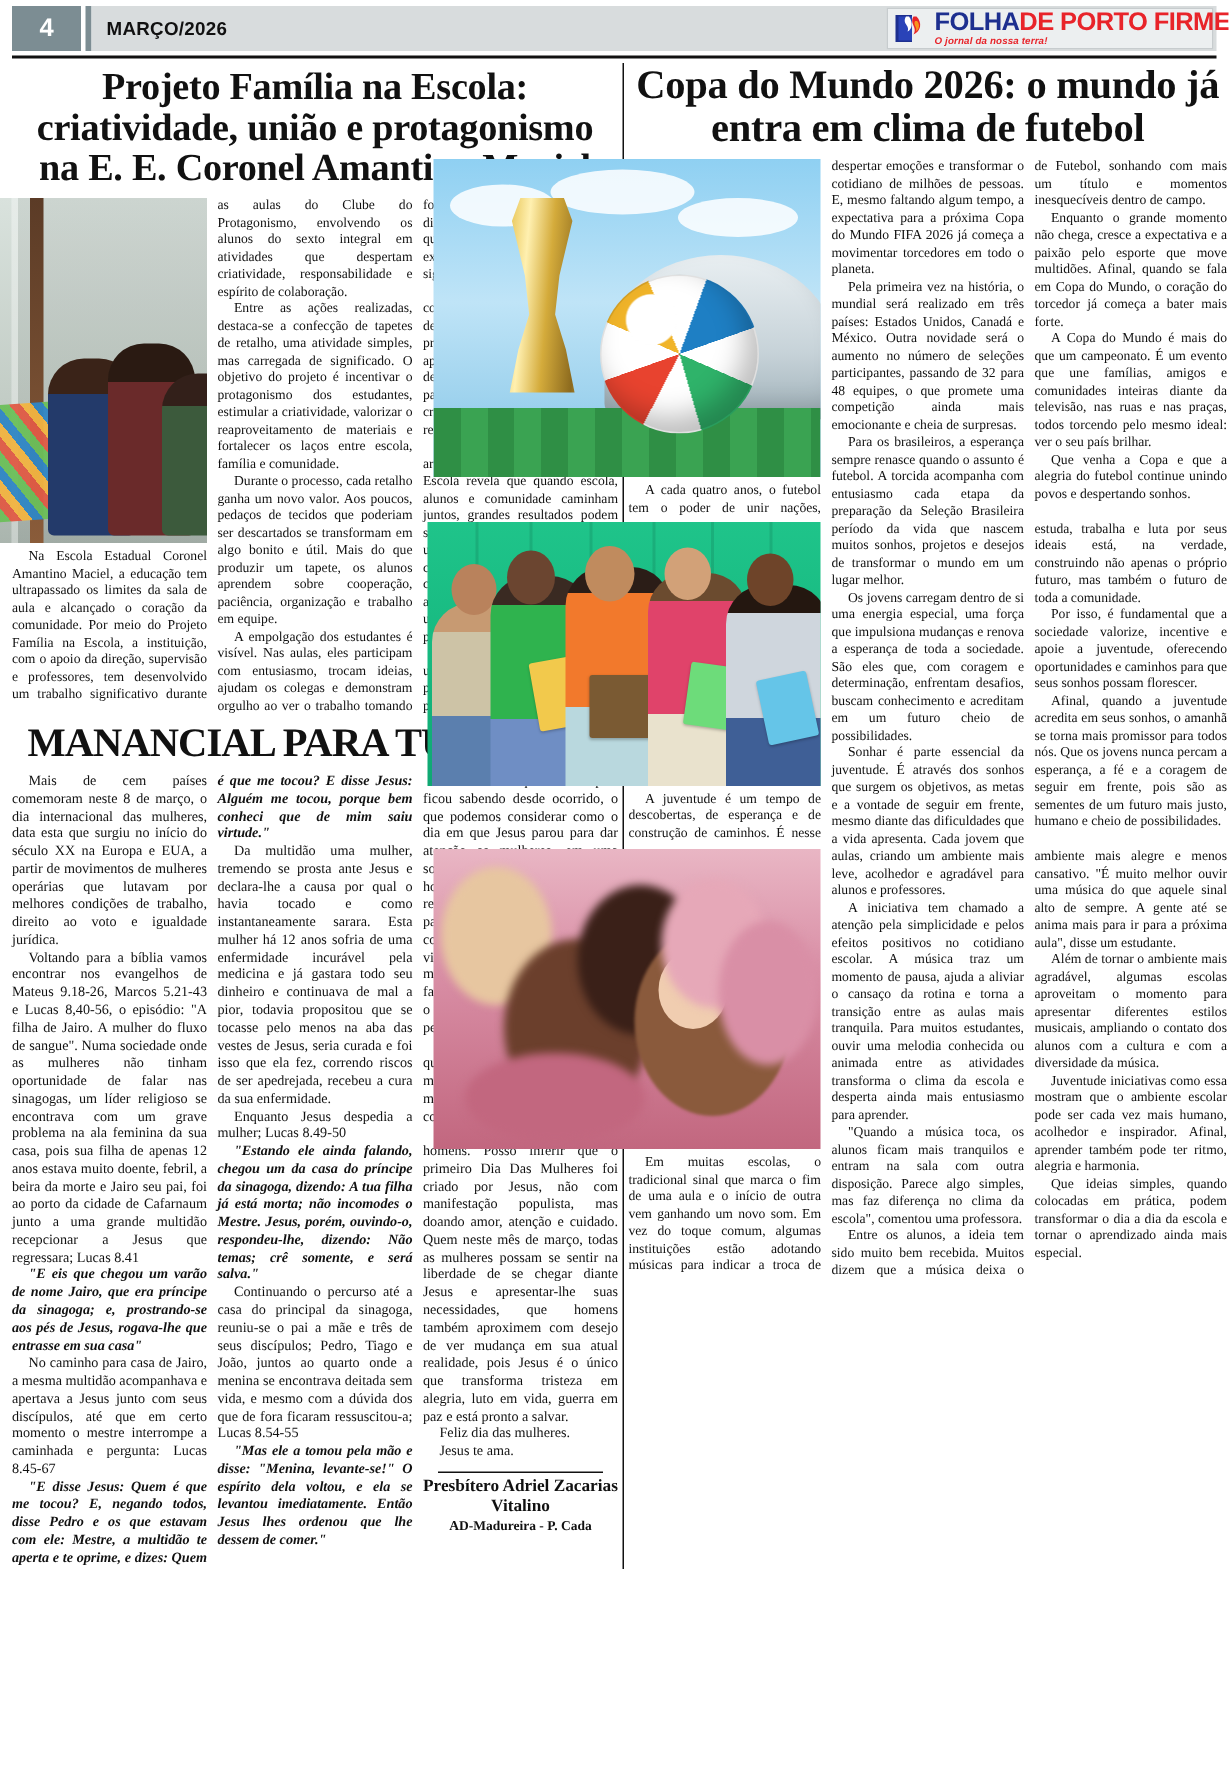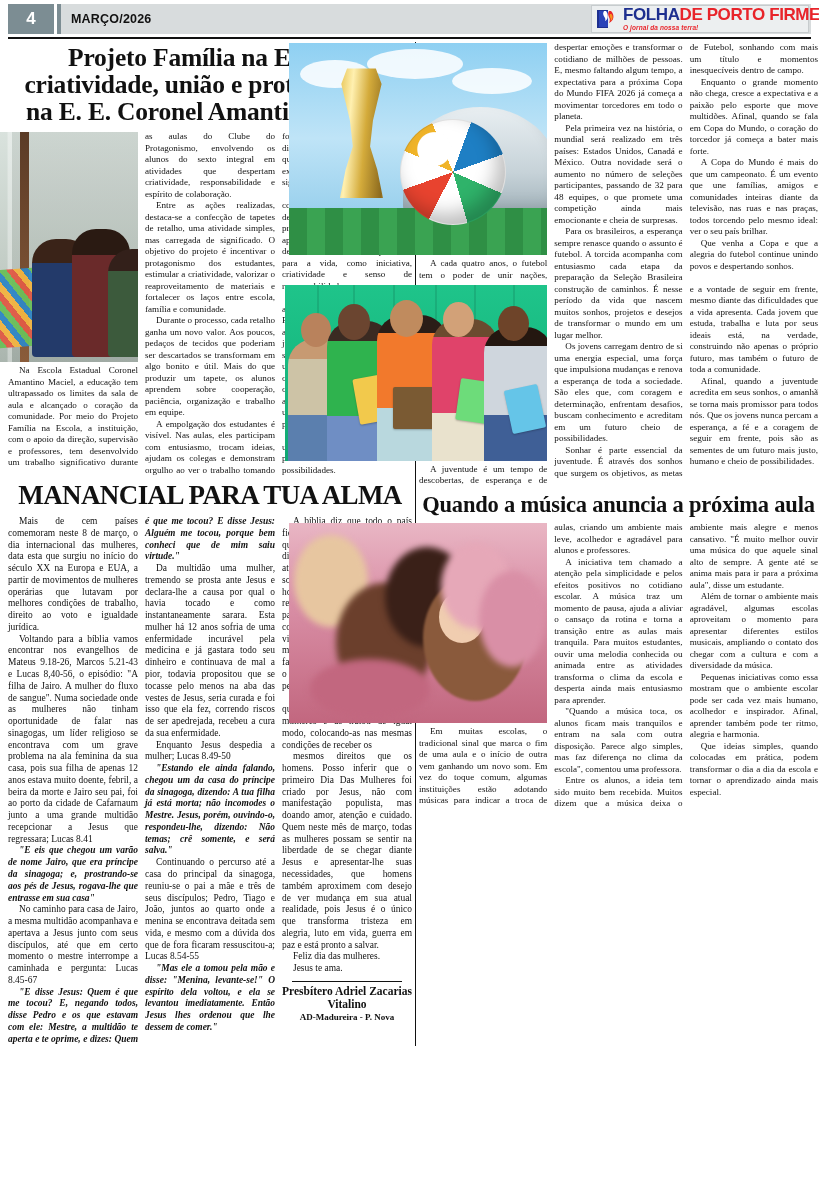--- a/index.html
+++ b/index.html
@@ -348,31 +348,32 @@
           <p class="noindent"><span class="ital">"Mas ele a tomou pela mão e disse: "Menina, levante-se!" O espírito dela voltou, e ela se levantou imediatamente. Então Jesus lhes ordenou que lhe dessem de comer."</span></p>
           <p>A bíblia diz que todo o país ficou sabendo desde ocorrido, o que podemos considerar como o dia em que Jesus parou para dar atenção as mulheres, em uma sociedade culturalmente machista, houve um dia específico de realizações milagrosas somente para mulheres, mudando completamente a realidade de vida destas que receberam as maravilhas, como também, fazendo a população entender que o Mestre não faz acepção de pessoas.</p>
           <p>Pela palavra podemos afirmar que Jesus sempre valorizou as mulheres e as tratou de igual modo, colocando-as nas mesmas condições de receber os</p>
           <p>mesmos direitos que os homens. Posso inferir que o primeiro Dia Das Mulheres foi criado por Jesus, não com manifestação populista, mas doando amor, atenção e cuidado. Quem neste mês de março, todas as mulheres possam se sentir na liberdade de se chegar diante Jesus e apresentar-lhe suas necessidades, que homens também aproximem com desejo de ver mudança em sua atual realidade, pois Jesus é o único que transforma tristeza em alegria, luto em vida, guerra em paz e está pronto a salvar.</p>
           <p>Feliz dia das mulheres.</p>
           <p>Jesus te ama.</p>
 
           <div class="sig">
             <div class="bar"></div>
             <div class="n1">Presbítero Adriel Zacarias Vitalino</div>
-            <div class="n2">AD-Madureira - P. Nova</div>
+            <div class="n2">AD-Madureira - P. Cada</div>
           </div>
         </div>
       </div>
     </div>
 
     <div class="vdivider"></div>
 
     <div class="col-right">
 
       <div class="block">
+        <h1 class="headline hl-c">Copa do Mundo 2026: o mundo já entra em clima de futebol</h1>
 
         <div class="cols3">
           <div class="fig-inline" style="width:258px;">
             <div class="photo ph-wc">
               <div class="cloud c1"></div>
               <div class="cloud c2"></div>
               <div class="cloud c3"></div>
               <div class="stadium"></div>
               <div class="turf"></div>
               <div class="trophy"></div>
@@ -416,45 +417,45 @@
               <div class="book" style="left:66%; top:54%; width:32px; height:42px; background:#6ddc7a; transform:rotate(8deg);"></div>
 
               <div class="person" style="left:76%; width:68px; height:134px; background:linear-gradient(180deg,#241710 0 14%, #cfd6dd 14% 66%, #3f5f96 66% 100%);"></div>
               <div class="head" style="left:81%; top:12%; width:31px; height:35px; background:#6e4429;"></div>
               <div class="book" style="left:85%; top:58%; width:34px; height:44px; background:#65c5e8; transform:rotate(-12deg);"></div>
             </div>
           </div>
           <p>A juventude é um tempo de descobertas, de esperança e de construção de caminhos. É nesse período da vida que nascem muitos sonhos, projetos e desejos de transformar o mundo em um lugar melhor.</p>
           <p>Os jovens carregam dentro de si uma energia especial, uma força que impulsiona mudanças e renova a esperança de toda a sociedade. São eles que, com coragem e determinação, enfrentam desafios, buscam conhecimento e acreditam em um futuro cheio de possibilidades.</p>
           <p>Sonhar é parte essencial da juventude. É através dos sonhos que surgem os objetivos, as metas e a vontade de seguir em frente, mesmo diante das dificuldades que a vida apresenta. Cada jovem que estuda, trabalha e luta por seus ideais está, na verdade, construindo não apenas o próprio futuro, mas também o futuro de toda a comunidade.</p>
+          <p>Por isso, é fundamental que a sociedade valorize, incentive e apoie a juventude, oferecendo oportunidades e caminhos para que seus sonhos possam florescer.</p>
           <p>Afinal, quando a juventude acredita em seus sonhos, o amanhã se torna mais promissor para todos nós. Que os jovens nunca percam a esperança, a fé e a coragem de seguir em frente, pois são as sementes de um futuro mais justo, humano e cheio de possibilidades.</p>
         </div>
       </div>
 
       <div class="block">
-        <h1 class="headline hl-d" style="margin-top:6px;">Quando a música anuncia a próxima aula</h1>
 
         <div class="cols3">
           <div class="fig-inline" style="width:258px;">
             <div class="photo ph-music">
               <div class="blur" style="left:2%;  top:6%;  width:74px; height:92px; background:#e7c6a0;"></div>
               <div class="blur" style="left:18%; top:30%; width:96px; height:118px; background:#6b3f2c;"></div>
               <div class="blur" style="left:37%; top:12%; width:84px; height:100px; background:#3a2018;"></div>
               <div class="blur" style="left:52%; top:26%; width:104px; height:126px; background:#8a5a3c; filter:blur(1px);"></div>
               <div class="blur" style="left:58%; top:34%; width:46px; height:52px; background:#f0cdb0; filter:blur(0.5px);"></div>
               <div class="blur" style="right:14%; top:10%; width:70px; height:86px; background:#e6a8b8;"></div>
               <div class="blur" style="right:1%; top:24%; width:66px; height:96px; background:#d98fa6;"></div>
               <div class="blur" style="left:8%;  bottom:2%; width:120px; height:60px; background:#c2677f;"></div>
             </div>
           </div>
           <p>Em muitas escolas, o tradicional sinal que marca o fim de uma aula e o início de outra vem ganhando um novo som. Em vez do toque comum, algumas instituições estão adotando músicas para indicar a troca de aulas, criando um ambiente mais leve, acolhedor e agradável para alunos e professores.</p>
           <p>A iniciativa tem chamado a atenção pela simplicidade e pelos efeitos positivos no cotidiano escolar. A música traz um momento de pausa, ajuda a aliviar o cansaço da rotina e torna a transição entre as aulas mais tranquila. Para muitos estudantes, ouvir uma melodia conhecida ou animada entre as atividades transforma o clima da escola e desperta ainda mais entusiasmo para aprender.</p>
           <p>"Quando a música toca, os alunos ficam mais tranquilos e entram na sala com outra disposição. Parece algo simples, mas faz diferença no clima da escola", comentou uma professora.</p>
           <p>Entre os alunos, a ideia tem sido muito bem recebida. Muitos dizem que a música deixa o ambiente mais alegre e menos cansativo. "É muito melhor ouvir uma música do que aquele sinal alto de sempre. A gente até se anima mais para ir para a próxima aula", disse um estudante.</p>
-          <p>Além de tornar o ambiente mais agradável, algumas escolas aproveitam o momento para apresentar diferentes estilos musicais, ampliando o contato dos chegar com a cultura e com a diversidade da música.</p>
-          <p>Pequenas iniciativas como essa mostram que o ambiente escolar pode ser cada vez mais humano, acolhedor e inspirador. Afinal, aprender também pode ter ritmo, alegria e harmonia.</p>
+          <p>Além de tornar o ambiente mais agradável, algumas escolas aproveitam o momento para apresentar diferentes estilos musicais, ampliando o contato dos alunos com a cultura e com a diversidade da música.</p>
+          <p>Juventude iniciativas como essa mostram que o ambiente escolar pode ser cada vez mais humano, acolhedor e inspirador. Afinal, aprender também pode ter ritmo, alegria e harmonia.</p>
           <p>Que ideias simples, quando colocadas em prática, podem transformar o dia a dia da escola e tornar o aprendizado ainda mais especial.</p>
         </div>
       </div>
 
     </div>
   </div>
 </div>
 
 </body></html>

